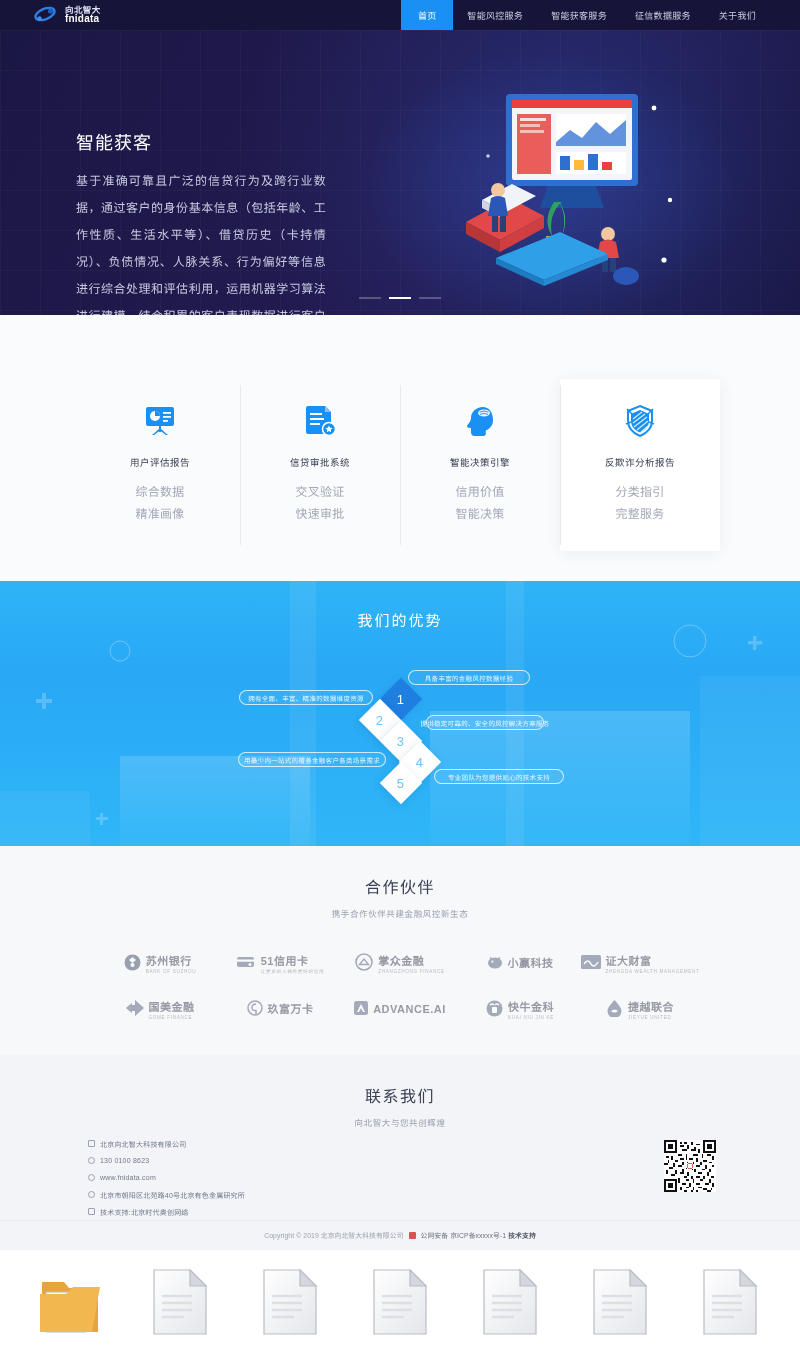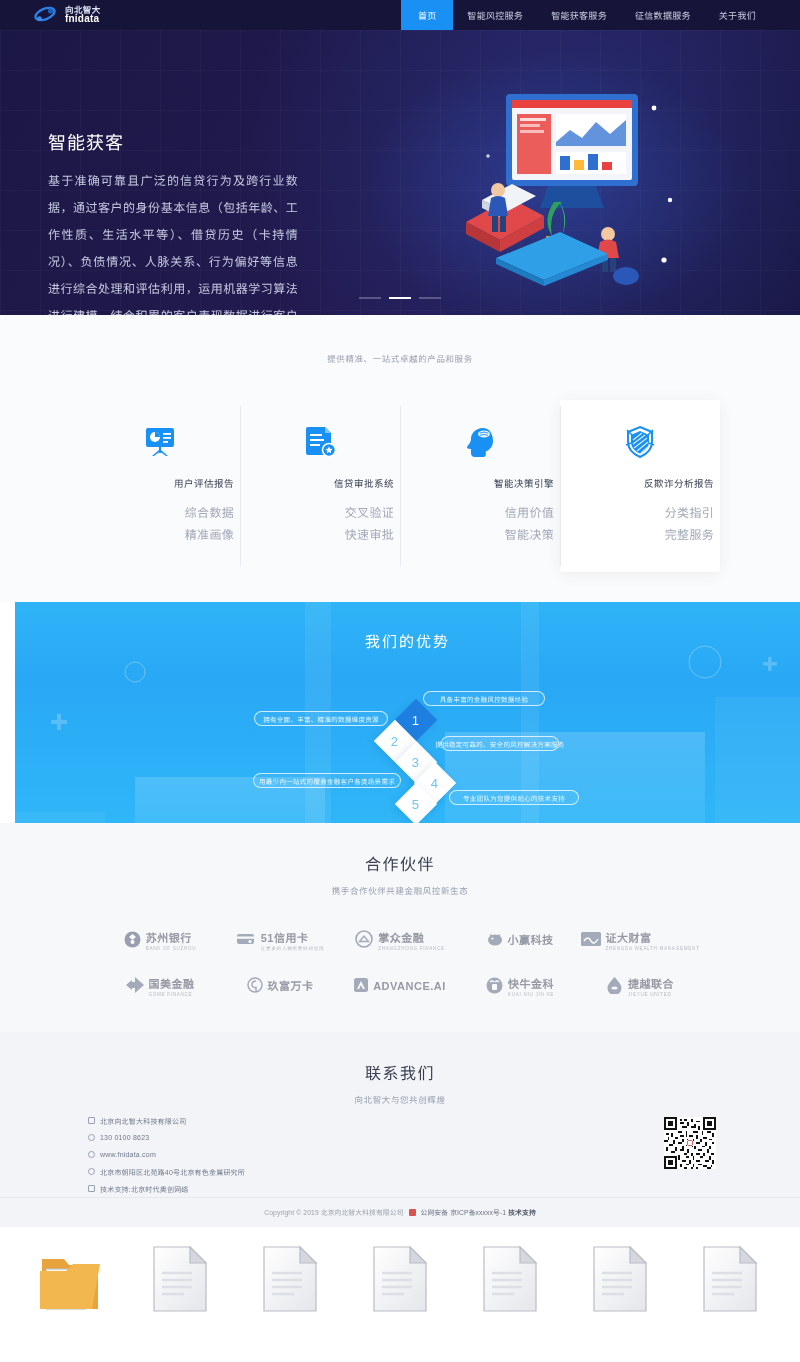--- a/index.html
+++ b/index.html
@@ -87,21 +87,21 @@
     background-size: 40px 40px;
   }
   .hero-glow {
     position: absolute;
     width: 420px; height: 300px;
     right: 40px; top: 10px;
     background: radial-gradient(ellipse at center, rgba(60,90,200,.35), rgba(0,0,0,0) 65%);
   }
   .hero-copy {
     position: absolute;
-    left: 48px;
+    left: 76px;
     top: 98px;
     width: 250px;
   }
   .hero-title {
     font-size: 18px;
     color: #ffffff;
     font-weight: 400;
     letter-spacing: 1px;
     margin-bottom: 14px;
   }
@@ -144,21 +144,21 @@
     background: #fafbfc;
     padding: 28px 0 30px;
   }
   .prod-grid {
     margin: 36px auto 0;
     width: 640px;
     display: grid;
     grid-template-columns: repeat(4, 1fr);
   }
   .prod-card {
-    text-align: right;
+    text-align: center;
     padding: 22px 6px 26px;
     position: relative;
   }
   .prod-card + .prod-card::before {
     content: "";
     position: absolute;
     left: 0; top: 6px; bottom: 6px;
     width: 1px;
     background: #e8eaef;
   }
@@ -179,25 +179,24 @@
   }
   .prod-meta {
     font-size: 12px;
     color: #a2a8b8;
     line-height: 1.85;
     letter-spacing: .3px;
   }
 
   
   .advantage {
-    height: 221px;
+    height: 265px;
     position: relative;
     overflow: hidden;
     background: linear-gradient(180deg, #2fb4f7 0%, #29a8f5 35%, #2fb6f8 100%);
-    margin-left: 15px;
   }
   .adv-deco { position: absolute; inset: 0; }
   .adv-title {
     position: relative;
     text-align: center;
     padding-top: 28px;
     font-size: 15px;
     color: #fff;
     letter-spacing: 2px;
     z-index: 3;
@@ -450,21 +449,20 @@
 
     <div class="hero-dots" id="hero-dots">
         <div class="hdot"></div>
         <div class="hdot on"></div>
         <div class="hdot"></div>
       </div>
   </div>
 
   <div class="products">
     <div class="section-head">
-      <div class="sec-sub">提供精准、一站式卓越的产品和服务</div>
     </div>
     <div class="prod-grid" id="prod-grid">
         <div class="prod-card">
           <div class="prod-icon">
             <svg width="34" height="34" viewBox="0 0 34 34" fill="#1890f4">
               <rect x="3" y="3" width="28" height="19" rx="2"></rect>
               <rect x="16" y="22" width="2" height="6"></rect>
               <path d="M9 31 L16 25 L18 25 L25 31 L23 31 L17 26.5 L11 31 Z"></path>
               <circle cx="12" cy="12" r="5" fill="#fff"></circle>
               <path d="M12 7 a5 5 0 0 1 5 5 h-5 z" fill="#1890f4"></path>

